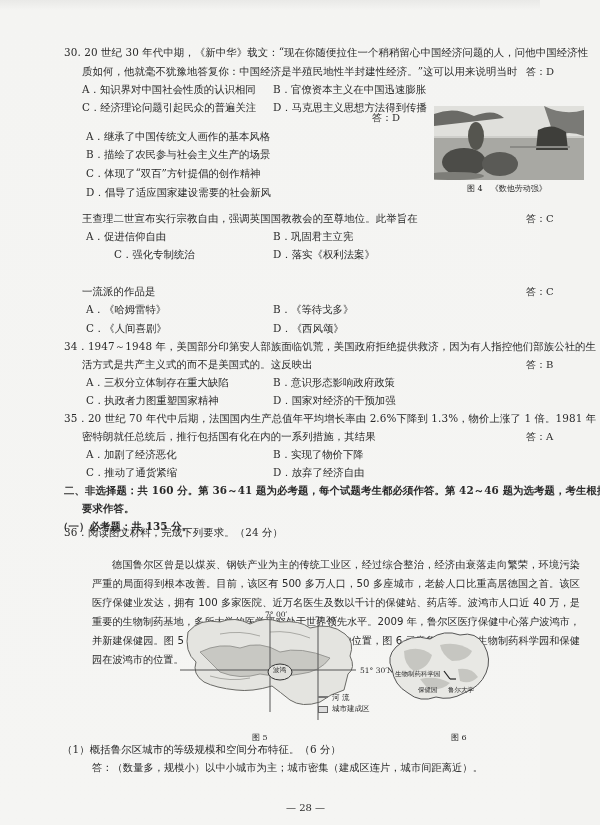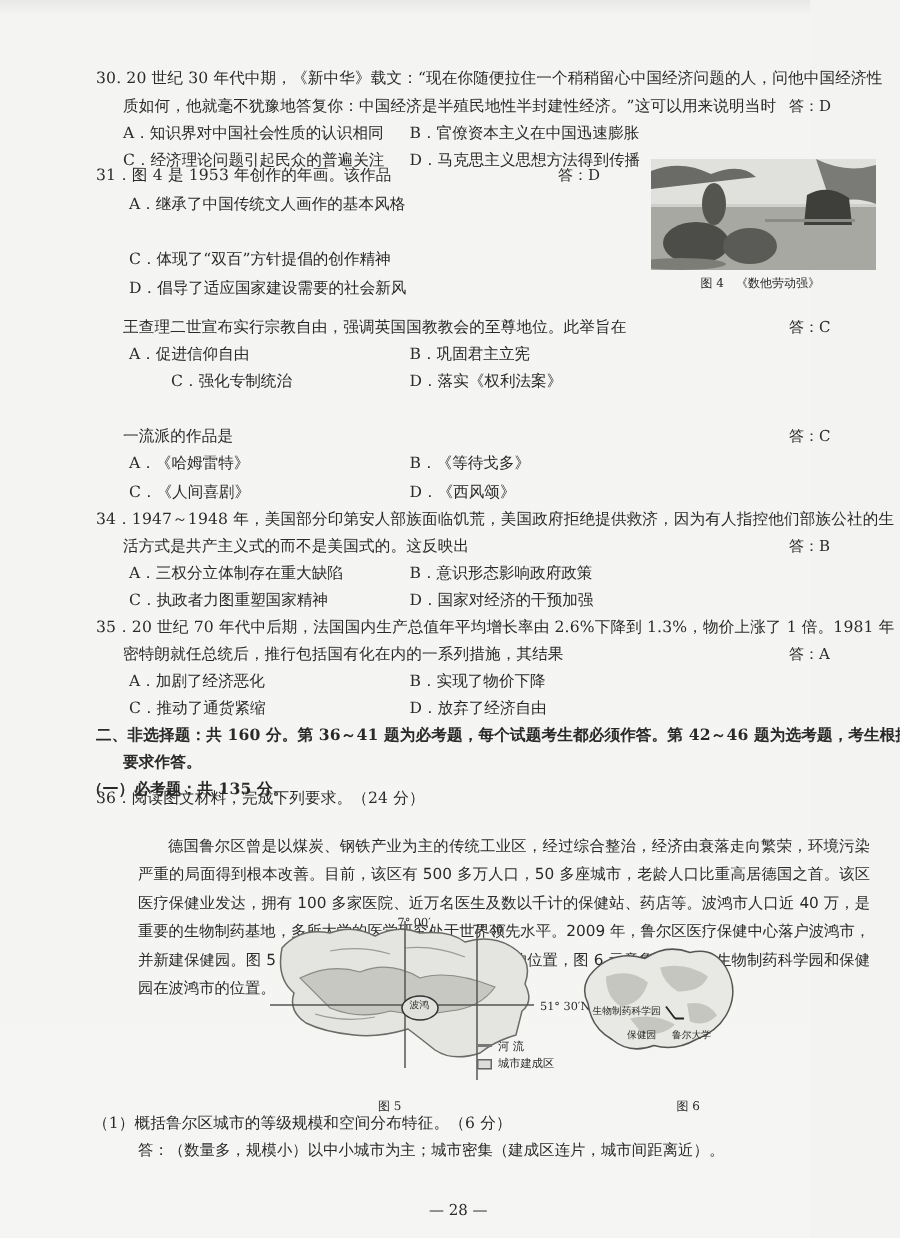--- a/index.html
+++ b/index.html
@@ -23,23 +23,23 @@
 <div class="page">
 
   <div class="line" style="left:64px;top:46px;">30. 20 世纪 30 年代中期，《新中华》载文：“现在你随便拉住一个稍稍留心中国经济问题的人，问他中国经济性</div>
   <div class="line" style="left:82px;top:65px;">质如何，他就毫不犹豫地答复你：中国经济是半殖民地性半封建性经济。”这可以用来说明当时</div>
   <div class="ans" style="left:526px;top:65px;">答：D</div>
   <div class="opt" style="left:82px;top:83px;">A．知识界对中国社会性质的认识相同</div>
   <div class="opt" style="left:273px;top:83px;">B．官僚资本主义在中国迅速膨胀</div>
   <div class="opt" style="left:82px;top:101px;">C．经济理论问题引起民众的普遍关注</div>
   <div class="opt" style="left:273px;top:101px;">D．马克思主义思想方法得到传播</div>
 
-  <div class="line" style="left:64px;top:111px;">31．图 4 是 1953 年创作的年画。该作品</div>
   <div class="ans" style="left:372px;top:111px;">答：D</div>
   <div class="opt" style="left:86px;top:130px;">A．继承了中国传统文人画作的基本风格</div>
+  <div class="opt" style="left:86px;top:148px;">B．描绘了农民参与社会主义生产的场景</div>
   <div class="opt" style="left:86px;top:167px;">C．体现了“双百”方针提倡的创作精神</div>
   <div class="opt" style="left:86px;top:186px;">D．倡导了适应国家建设需要的社会新风</div>
 
   <div class="fig" style="left:434px;top:106px;width:150px;height:74px;">
     <svg width="150" height="74" viewBox="0 0 150 74">
       <rect x="0" y="0" width="150" height="74" fill="#cfcfcb"></rect>
       <rect x="0" y="0" width="150" height="30" fill="#e0e0dc"></rect>
       <path d="M0 8 Q20 0 40 10 Q60 2 70 12 L0 20 Z" fill="#6a6a66"></path>
       <path d="M110 0 Q130 10 150 4 L150 30 Q135 24 120 30 Z" fill="#7a7a76"></path>
       <rect x="0" y="32" width="150" height="42" fill="#a8a8a3"></rect>

